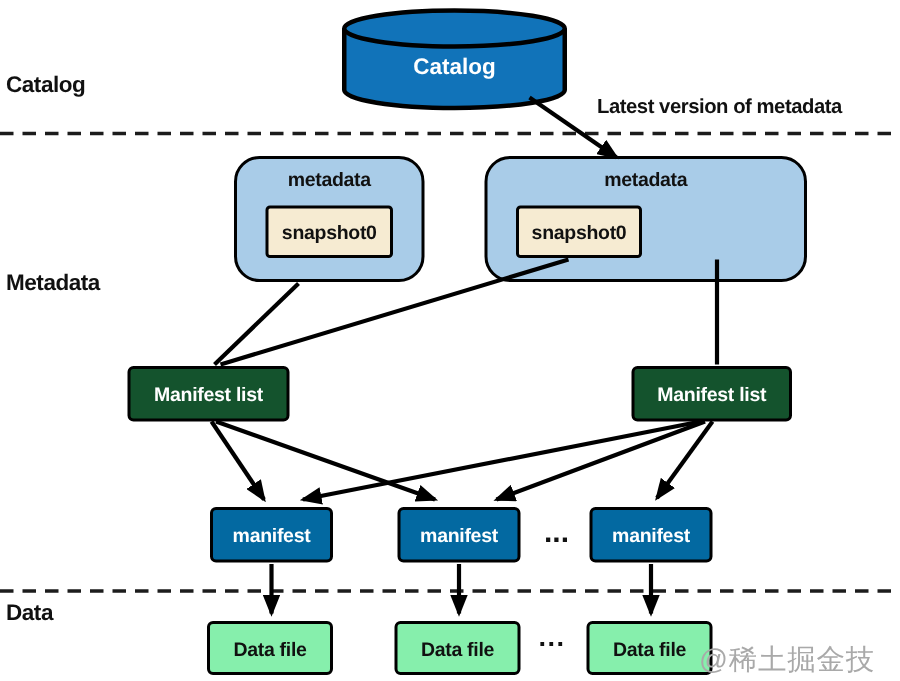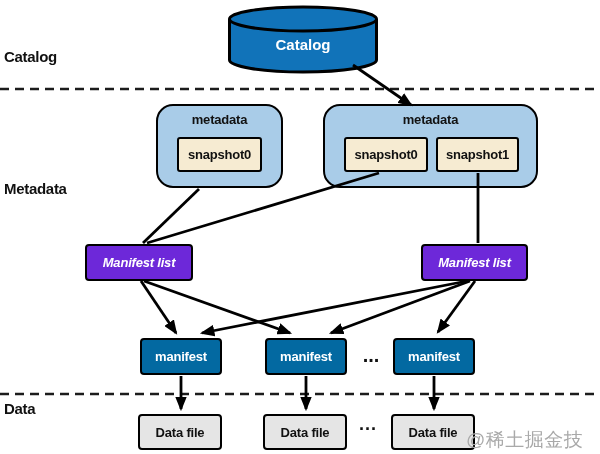--- a/index.html
+++ b/index.html
@@ -26,23 +26,23 @@
   .meta-box {
     position:absolute; box-sizing:border-box;
     background:#a9cce8; border:2.5px solid #000; border-radius:17px;
     z-index:1;
   }
   .meta-title {
     position:absolute; text-align:center; font-weight:bold; font-size:13px;
     color:#111; letter-spacing:-0.2px; z-index:2;
   }
   .snapshot { background:#f6ebd2; color:#111; border-radius:3px;text-align:center; }
-  .redbox   { background:#6d28d9; color:#fff;font-style:italic; }
+  .redbox   { background:#14532d; color:#fff; }
   .greenbox { background:#0369a1; color:#fff; }
-  .bluebox  { background:#e5e5e5; color:#111; }
+  .bluebox  { background:#86efac; color:#111; }
   .cyl-label {
     position:absolute; left:228px; top:36px; width:150px; text-align:center;
     color:#fff; font-weight:bold; font-size:15px; z-index:6;
   }
   .annotation {
     position:absolute; font-weight:bold; font-size:13.5px; color:#111;
     letter-spacing:-0.3px; z-index:6;
   }
   .dots {
     position:absolute; font-weight:bold; color:#111; z-index:2;
@@ -61,21 +61,20 @@
   <div class="abs layer-label" style="left:4px; top:180px;">Metadata</div>
   <div class="abs layer-label" style="left:4px; top:400px;">Data</div>
 
   <div class="meta-box" style="left:156px; top:104px; width:127px; height:84px;"></div>
   <div class="meta-title" style="left:156px; top:112px; width:127px;">metadata</div>
   <div class="box snapshot" style="left:177px; top:137px; width:85px; height:35px;">snapshot0</div>
 
   <div class="meta-box" style="left:323px; top:104px; width:215px; height:84px;"></div>
   <div class="meta-title" style="left:323px; top:112px; width:215px;">metadata</div>
   <div class="box snapshot" style="left:344px; top:137px; width:84px; height:35px;">snapshot0</div>
-  <div class="box snapshot" style="left:436px; top:137px; width:83px; height:35px;">snapshot1</div>
 
   <div class="box redbox" style="left:85px; top:244px; width:108px; height:37px;">Manifest list</div>
   <div class="box redbox" style="left:421px; top:244px; width:107px; height:37px;">Manifest list</div>
 
   <div class="box greenbox" style="left:140px; top:338px; width:82px; height:37px;">manifest</div>
   <div class="box greenbox" style="left:265px; top:338px; width:82px; height:37px;">manifest</div>
   <div class="box greenbox" style="left:393px; top:338px; width:82px; height:37px;">manifest</div>
   <div class="dots" style="left:355px; top:344px; width:32px; text-align:center; font-size:20px;">...</div>
 
   <div class="box bluebox" style="left:138px; top:414px; width:84px; height:36px;">Data file</div>
@@ -108,15 +107,16 @@
       <line x1="467" y1="281" x2="202" y2="333" marker-end="url(#arrow)"></line>
       <line x1="470" y1="281" x2="331" y2="333" marker-end="url(#arrow)"></line>
       <line x1="475" y1="281" x2="438" y2="332" marker-end="url(#arrow)"></line>
       <line x1="181" y1="376" x2="181" y2="409" marker-end="url(#arrow)"></line>
       <line x1="306" y1="376" x2="306" y2="409" marker-end="url(#arrow)"></line>
       <line x1="434" y1="376" x2="434" y2="409" marker-end="url(#arrow)"></line>
     </g>
   </svg>
 
   <div class="cyl-label">Catalog</div>
+  <div class="annotation" style="left:398px; top:63px;">Latest version of metadata</div>
   <div class="watermark">@稀土掘金技术社区</div>
 
 </div>
 
 </body></html>

